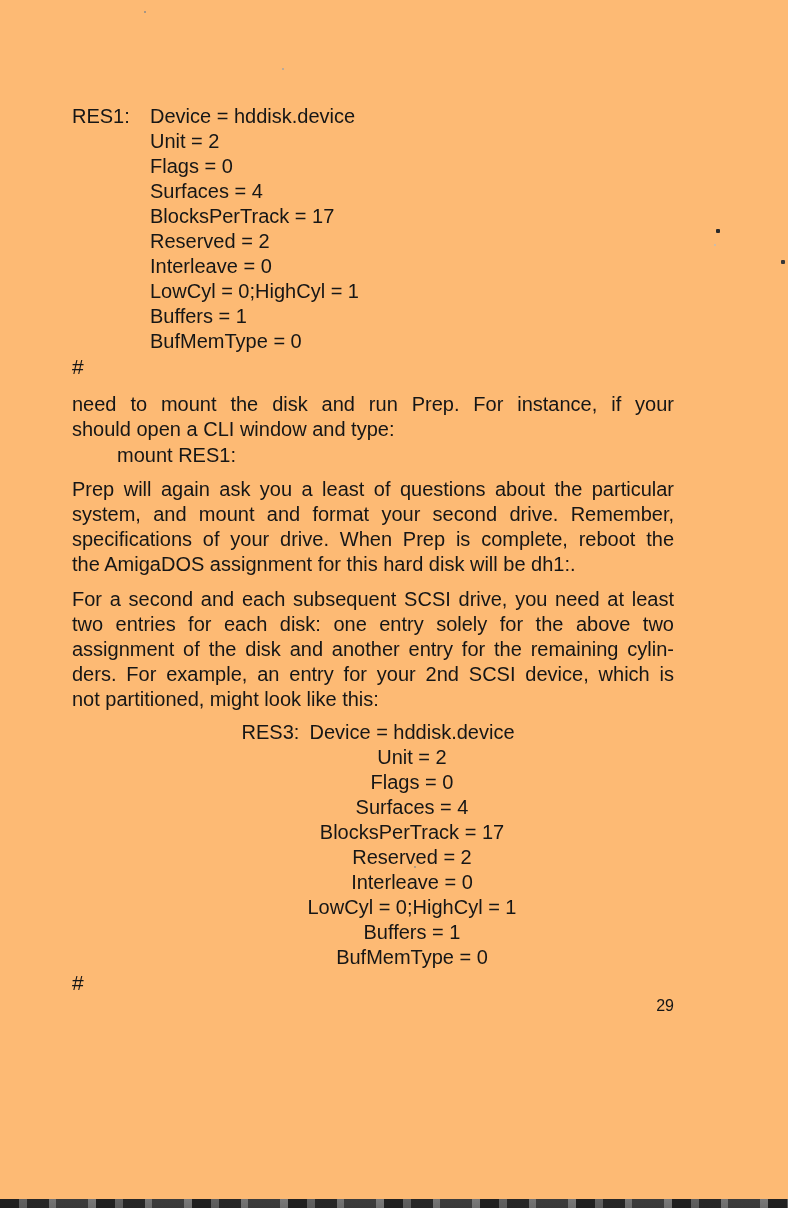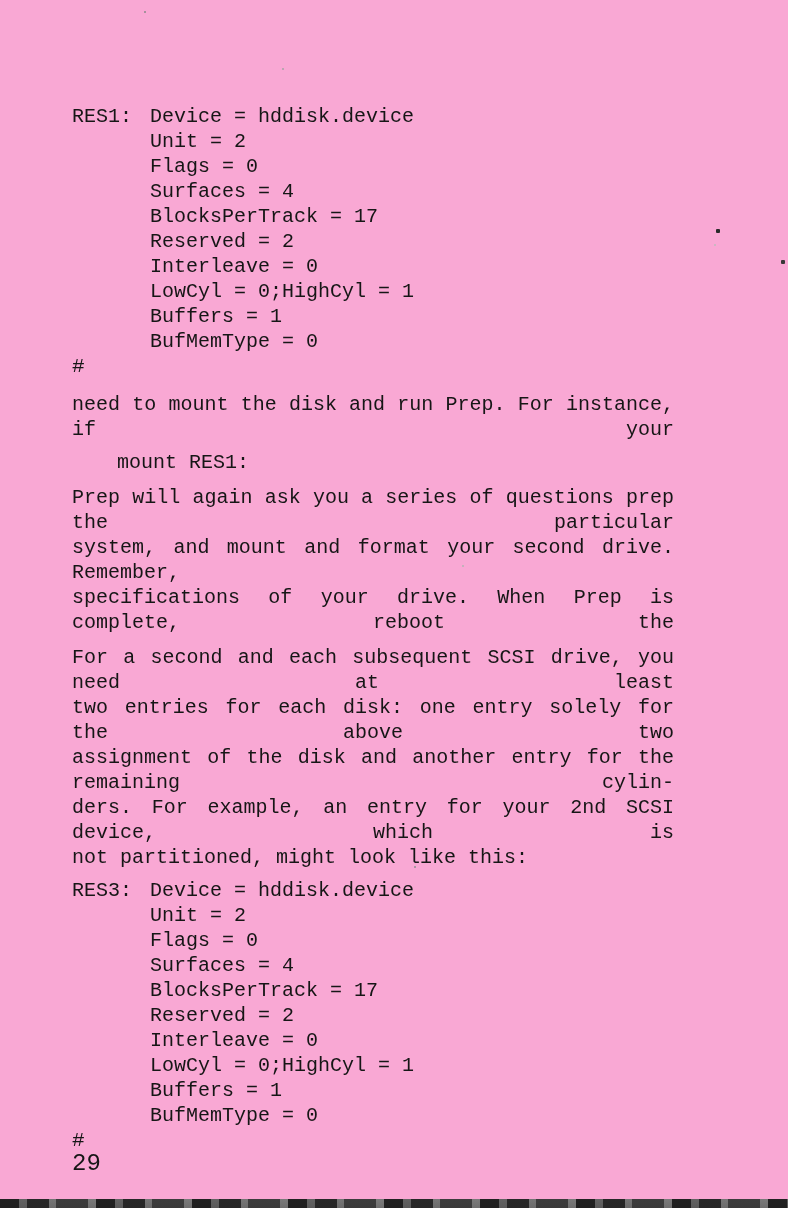--- a/index.html
+++ b/index.html
@@ -1,22 +1,22 @@
 <!DOCTYPE html>
 <html><head>
 <meta charset="utf-8">
 <style>
   html, body { margin: 0; padding: 0; background: #ffffff; }
   .page {
     position: relative;
     width: 788px;
     height: 1208px;
-    background: #f9a8d4;
+    background: #fdba74;
     overflow: hidden;
-    font-family: Liberation Mono, monospace;
+    font-family: Liberation Sans, sans-serif;
     color: #161616;
     -webkit-font-smoothing: antialiased;
   }
   .content {
     position: absolute;
     left: 72px;
     top: 104px;
     width: 602px;
     font-size: 20px;
     line-height: 25px;
@@ -25,26 +25,26 @@
   .codeblock { }
   .code-first-row { white-space: pre; }
   .code-label { display: inline-block; width: 78px; }
   .code-row { padding-left: 78px; white-space: pre; }
   .hash { font-size: 21px; line-height: 25px; }
   
   .para { }
   .jline { text-align: justify; text-align-last: justify; }
   .lline { text-align: left; }
   .p1 { margin-top: 13px; }
-  .cmds { margin-top: 8px; line-height: 26px; }
+  .cmds { margin-top: 0; line-height: 26px; }
   .cmd { padding-left: 45px; }
   .p2 { margin-top: 9px; }
   .p3 { margin-top: 10px; }
-  .block2 { margin-top: 8px; }
-  .pagenum { text-align: left; margin-top: -2px; line-height: 26px; font-size: 24px; }
+  .block2 { margin-top: 8px; text-align: center; }
+  .pagenum { text-align: right; margin-top: -2px; line-height: 26px; font-size: 16px; }
   
   .scan-edge {
     position: absolute;
     left: 0; bottom: 0;
     width: 100%; height: 9px;
     background:
       repeating-linear-gradient(90deg,
         rgba(25,25,25,0.88) 0 19px,
         rgba(105,105,105,0.55) 19px 27px,
         rgba(35,35,35,0.92) 27px 49px,
@@ -77,30 +77,32 @@
       <div class="code-row">Reserved = 2</div>
       <div class="code-row">Interleave = 0</div>
       <div class="code-row">LowCyl = 0;HighCyl = 1</div>
       <div class="code-row">Buffers = 1</div>
       <div class="code-row">BufMemType = 0</div>
     </div>
     <div class="hash">#</div>
 
     <div class="para p1">
       <div class="jline">need to mount the disk and run Prep. For instance, if your</div>
+      <div class="lline">should open a CLI window and type:</div>
     </div>
 
     <div class="cmds">
       <div class="cmd">mount RES1:</div>
     </div>
 
     <div class="para p2">
-      <div class="jline">Prep will again ask you a series of questions prep the particular</div>
+      <div class="jline">Prep will again ask you a least of questions about the particular</div>
       <div class="jline">system, and mount and format your second drive. Remember,</div>
       <div class="jline">specifications of your drive. When Prep is complete, reboot the</div>
+      <div class="lline">the AmigaDOS assignment for this hard disk will be dh1:.</div>
     </div>
 
     <div class="para p3">
       <div class="jline">For a second and each subsequent SCSI drive, you need at least</div>
       <div class="jline">two entries for each disk: one entry solely for the above two</div>
       <div class="jline">assignment of the disk and another entry for the remaining cylin-</div>
       <div class="jline">ders. For example, an entry for your 2nd SCSI device, which is</div>
       <div class="lline">not partitioned, might look like this:</div>
     </div>
 

